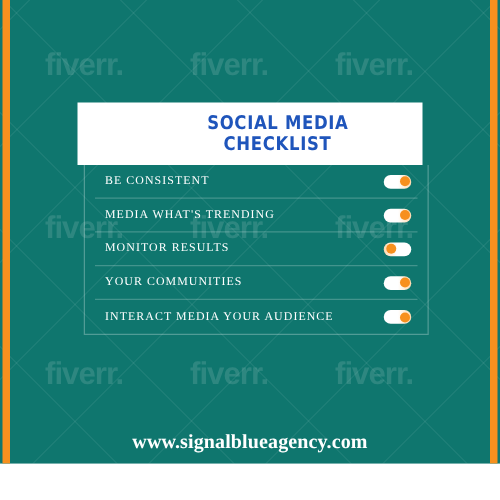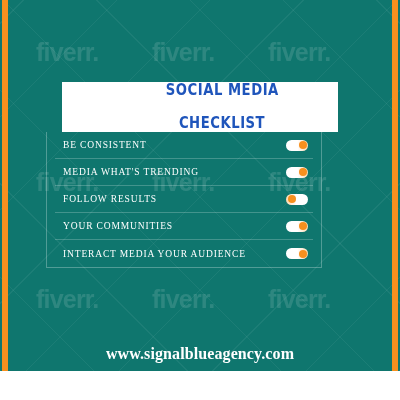--- a/index.html
+++ b/index.html
@@ -66,39 +66,39 @@
   .title-card {
     position: absolute;
     left: 62px;
     top: 82px;
     width: 276px;
     height: 50px;
     background: #ffffff;
     display: flex;
     flex-direction: column;
     align-items: center;
-    justify-content: space-between;
+    justify-content: center;
     box-sizing: border-box;
     padding-left: 44px;
   }
   .title-line {
     color: #1f55bb;
     font-family: "DejaVu Sans", sans-serif;
     font-weight: bold;
     font-size: 15px;
     line-height: 17px;
     letter-spacing: 0.6px;
     transform: scaleX(0.88);
     text-align: center;
   }
 
   
   .checklist {
     position: absolute;
-    left: 46px;
+    left: 67px;
     top: 132px;
     width: 276px;
     border-left: 1px solid rgba(255,255,255,0.28);
     border-right: 1px solid rgba(255,255,255,0.28);
     border-bottom: 1px solid rgba(255,255,255,0.28);
     box-sizing: border-box;
     padding: 0 8px;
   }
   .row {
     position: relative;
@@ -193,21 +193,21 @@
           <div class="knob"></div>
         </div>
       </div>
       <div class="row">
         <span class="row-label">MEDIA WHAT'S TRENDING</span>
         <div class="toggle on">
           <div class="knob"></div>
         </div>
       </div>
       <div class="row">
-        <span class="row-label">FOLLOW RESULTS</span>
+        <span class="row-label">MONITOR RESULTS</span>
         <div class="toggle off">
           <div class="knob"></div>
         </div>
       </div>
       <div class="row">
         <span class="row-label">YOUR COMMUNITIES</span>
         <div class="toggle on">
           <div class="knob"></div>
         </div>
       </div>

